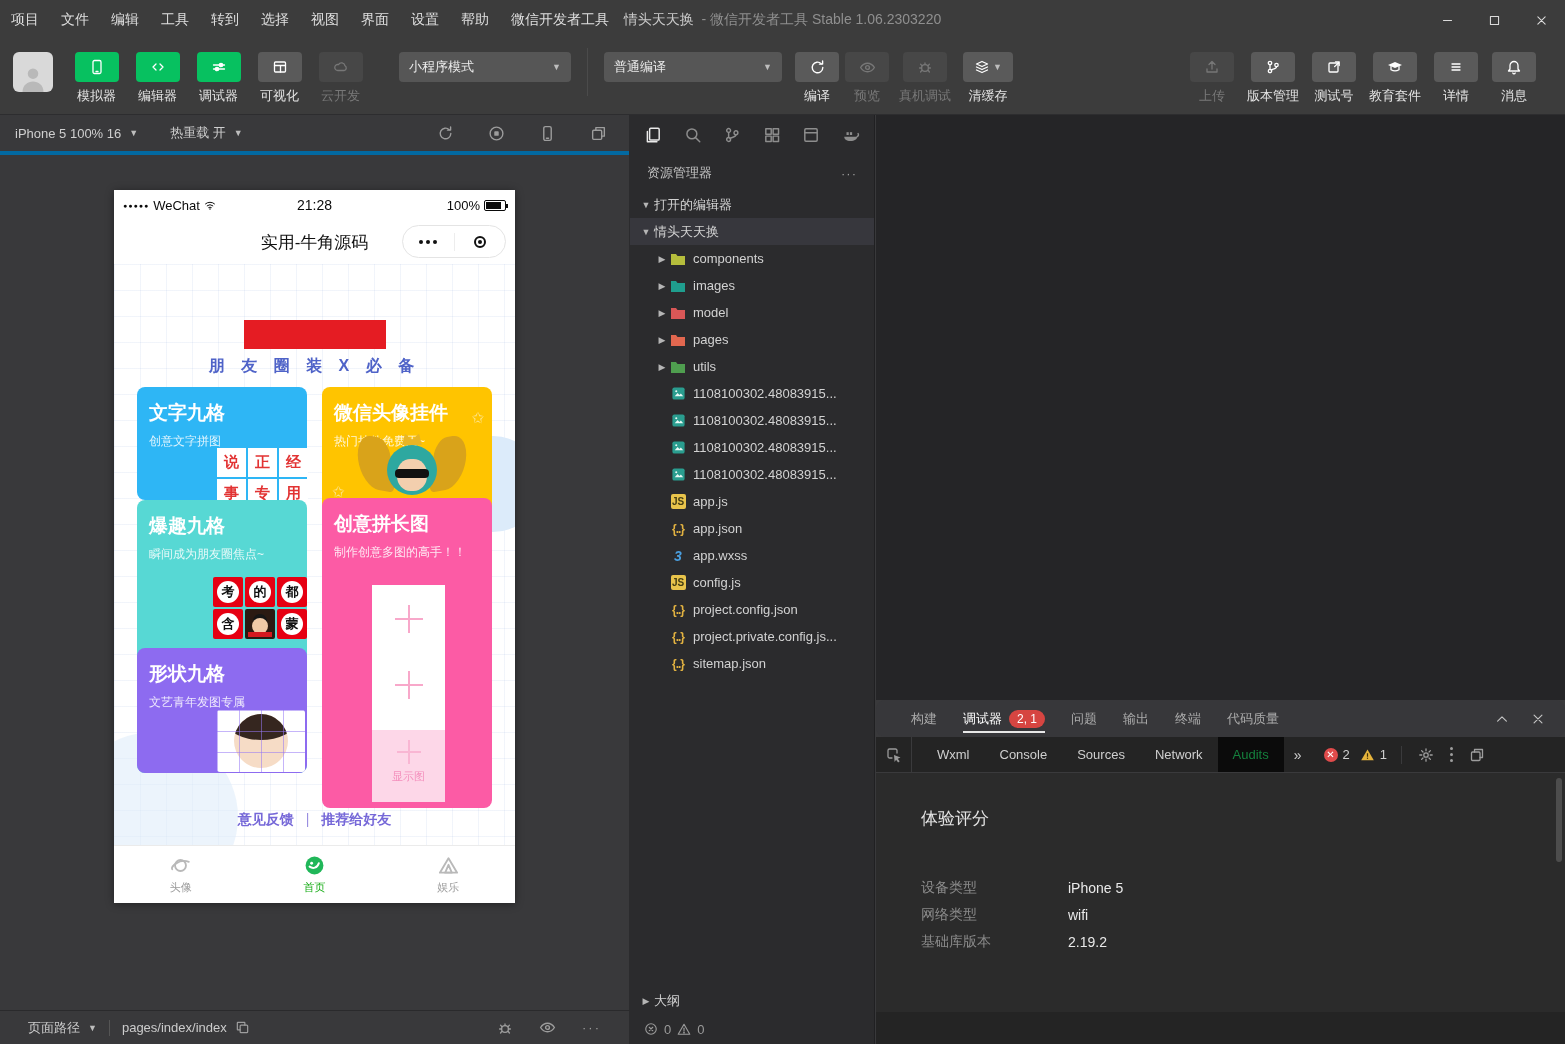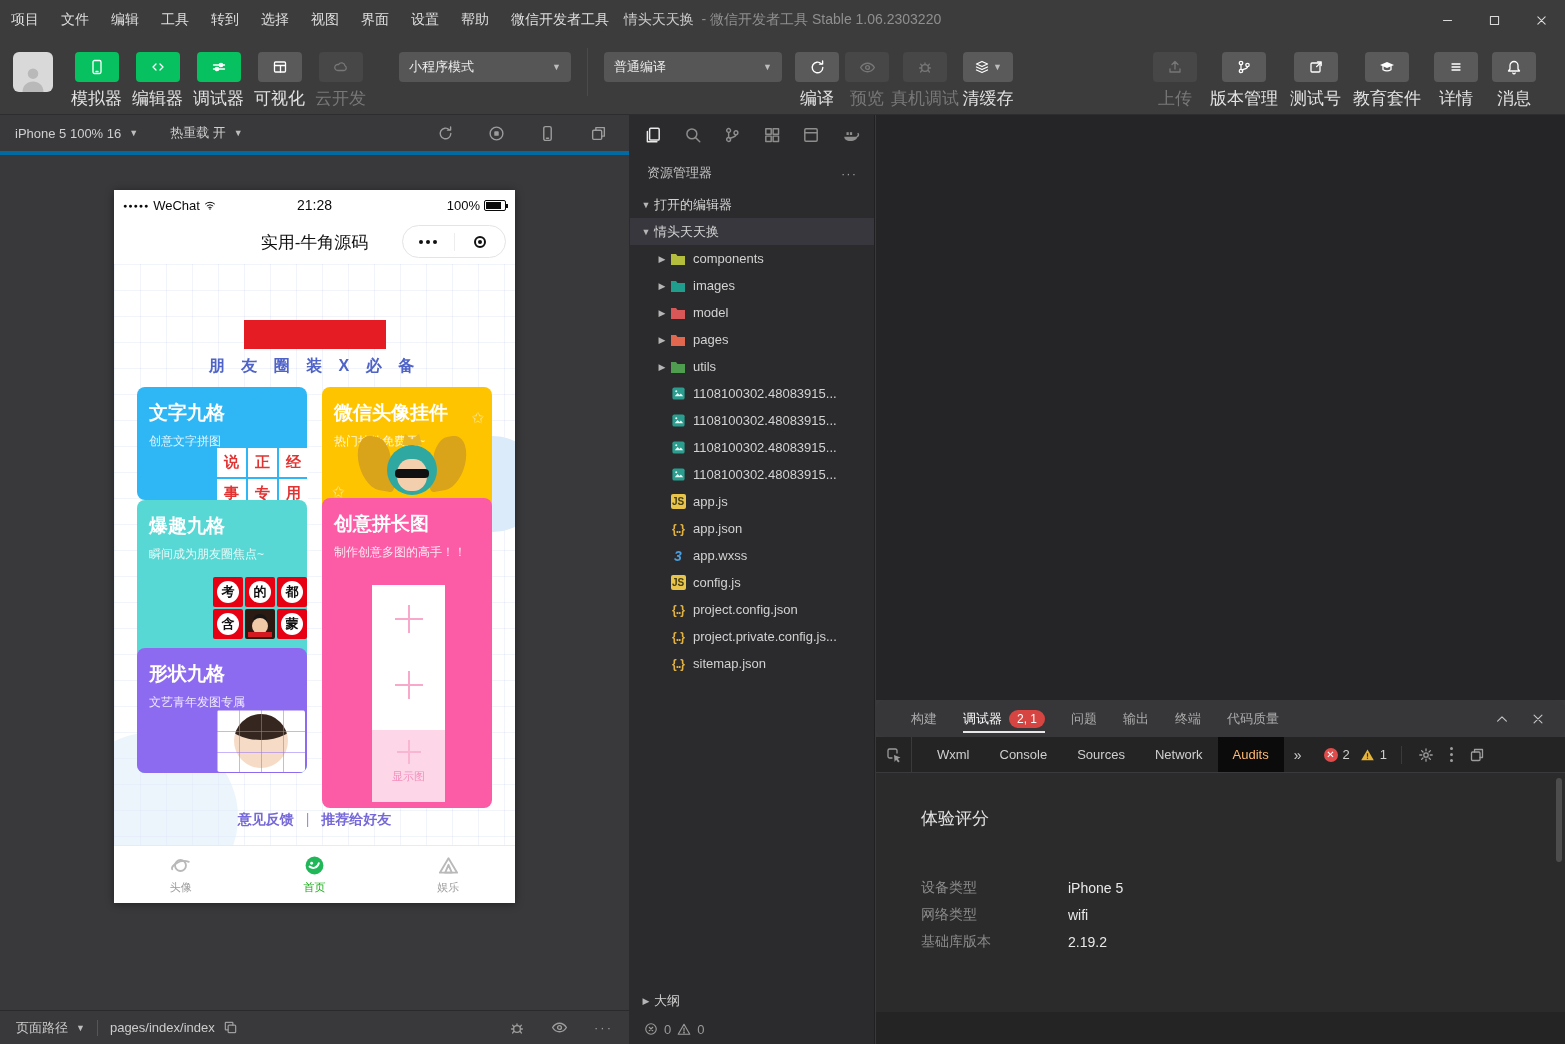--- a/index.html
+++ b/index.html
@@ -19,21 +19,21 @@
 
   
   #toolbar{position:absolute;top:40px;left:0;right:0;height:75px;background:#3c3c3c;border-bottom:1px solid #2d2d2f;
            display:flex;align-items:flex-start;padding:12px 0 0 0;}
   #avatar{width:40px;height:40px;border-radius:6px;background:#d9d9d9;margin:0 13px;display:flex;align-items:flex-end;justify-content:center;overflow:hidden;}
   .tbtn{width:61px;display:flex;flex-direction:column;align-items:center;gap:5px;}
   .tbtn .pill{width:44px;height:30px;border-radius:4px;display:flex;align-items:center;justify-content:center;color:#fff;}
   .pill.green{background:#07c160;}
   .pill.gray{background:#5a5a5a;}
   .pill.off{background:#474747;color:#777;}
-  .tbtn .lbl{font-size:17px;color:#e3e3e3;white-space:nowrap;}
+  .tbtn .lbl{font-size:13px;color:#e3e3e3;white-space:nowrap;}
   .tbtn.disabled .lbl{color:#787878;}
   .tsel{height:30px;background:#565656;border-radius:4px;display:flex;align-items:center;justify-content:space-between;
         padding:0 10px;font-size:13px;color:#ececec;}
   .caret{font-size:9px;color:#bdbdbd;margin-left:8px;}
   .tb-div{width:1px;height:48px;background:#4b4b4b;margin:-4px 16px 0;}
   #tb-right{margin-left:auto;display:flex;margin-right:22px;}
   #tb-right .tbtn{width:auto;min-width:58px;padding:0 6px;}
 
   
   #sim{position:absolute;top:115px;left:0;width:630px;bottom:34px;background:#39393b;border-right:1px solid #2b2b2d;}
@@ -112,21 +112,21 @@
   #strip-light .plus::after{top:11px;width:24px;background:#f9b6d3;}
   #strip-light .cap{font-size:11px;color:#f490bd;margin-top:5px;}
   #p-footer{position:absolute;top:547px;width:100%;text-align:center;font-size:14px;font-weight:600;color:#7668d8;}
   #p-footer .sep{margin:0 12px;color:#9a8fe0;font-weight:400;}
   #p-tabbar{height:58px;border-top:1px solid #ebebeb;display:flex;background:#fff;}
   .tab{flex:1;display:flex;flex-direction:column;align-items:center;justify-content:center;gap:3px;font-size:11px;color:#9b9b9b;}
   .tab.active{color:#1aad19;}
 
   
   #bottombar{position:absolute;left:0;bottom:0;width:630px;height:34px;background:#39393b;border-top:1px solid #2a2a2c;
-             border-right:1px solid #2b2b2d;display:flex;align-items:center;padding:0 16px;font-size:13px;color:#cccccc;}
+             border-right:1px solid #2b2b2d;display:flex;align-items:center;padding:0 28px;font-size:13px;color:#cccccc;}
   #bottombar .v{width:1px;height:16px;background:#555;margin:0 12px;}
   #bb-icons{margin-left:auto;display:flex;gap:26px;color:#9d9d9d;align-items:center;}
 
   
   #explorer{position:absolute;top:115px;left:630px;width:245px;bottom:0;background:#2b2b2d;color:#cfcfcf;border-right:1px solid #202022;}
   #exp-strip{height:40px;display:flex;align-items:center;justify-content:space-between;padding:0 14px;color:#8d8d8d;}
   #exp-strip .on{color:#eaeaea;}
   #exp-head{height:36px;display:flex;align-items:center;justify-content:space-between;padding:0 17px;font-size:13px;color:#c2c2c2;}
   .trow{height:27px;display:flex;align-items:center;font-size:13px;color:#d2d2d2;white-space:nowrap;}
   .trow .cr{width:16px;font-size:9px;color:#b5b5b5;text-align:center;flex:none;}
@@ -146,21 +146,21 @@
   #dbg{position:absolute;top:700px;left:876px;right:0;bottom:0;display:flex;flex-direction:column;}
   #dbg-tabs{height:37px;background:#37373a;display:flex;align-items:center;padding-left:22px;font-size:13px;color:#ababab;flex:none;border-radius:9px;}
   .dtab{padding:0 13px;height:100%;display:flex;align-items:center;position:relative;}
   .dtab.active{color:#fff;}
   .dtab.active .ul{position:absolute;left:13px;right:13px;bottom:4px;height:2px;background:#e8e8e8;}
   .badge{background:#d64541;color:#fff;border-radius:9px;padding:2px 8px;font-size:12px;margin-left:7px;}
   #dbg-winbtns{margin-left:auto;display:flex;align-items:center;gap:22px;padding-right:20px;color:#c5c5c5;}
   #dbg-tools{height:36px;background:#242424;border-bottom:1px solid #3a3a3c;display:flex;align-items:center;font-size:13px;color:#cfcfcf;flex:none;}
   #inspect{width:36px;height:100%;display:flex;align-items:center;justify-content:center;color:#9a9a9a;border-right:1px solid #3a3a3c;}
   .dt-tab{padding:0 15px;height:100%;display:flex;align-items:center;}
-  .dt-tab.active{background:#0b0b0b;color:#fdba74;}
+  .dt-tab.active{background:#0b0b0b;color:#15803d;}
   .dt-more{padding:0 10px;font-size:14px;}
   #dt-counts{display:flex;align-items:center;gap:5px;margin-left:12px;}
   .errdot{width:14px;height:14px;border-radius:50%;background:#e04b4b;color:#fff;font-size:10px;display:flex;align-items:center;justify-content:center;}
   #dt-right{margin-left:14px;display:flex;align-items:center;gap:16px;color:#9d9d9d;padding-right:14px;}
   #dt-right .v{width:1px;height:18px;background:#3a3a3c;}
   .vdots{display:flex;flex-direction:column;align-items:center;}
   .vdots i{width:3px;height:3px;border-radius:50%;background:currentColor;margin:1.5px 0;}
   #dbg-body{flex:1;background:#2b2b2b;position:relative;overflow:hidden;padding:34px 0 0 45px;color:#c9c9c9;}
   #dbg-body h1{margin:0;font-size:17px;font-weight:400;color:#e4e4e4;}
   #dbg-body .desc{width:582px;font-size:14px;line-height:27px;margin:18px 0 0;}

